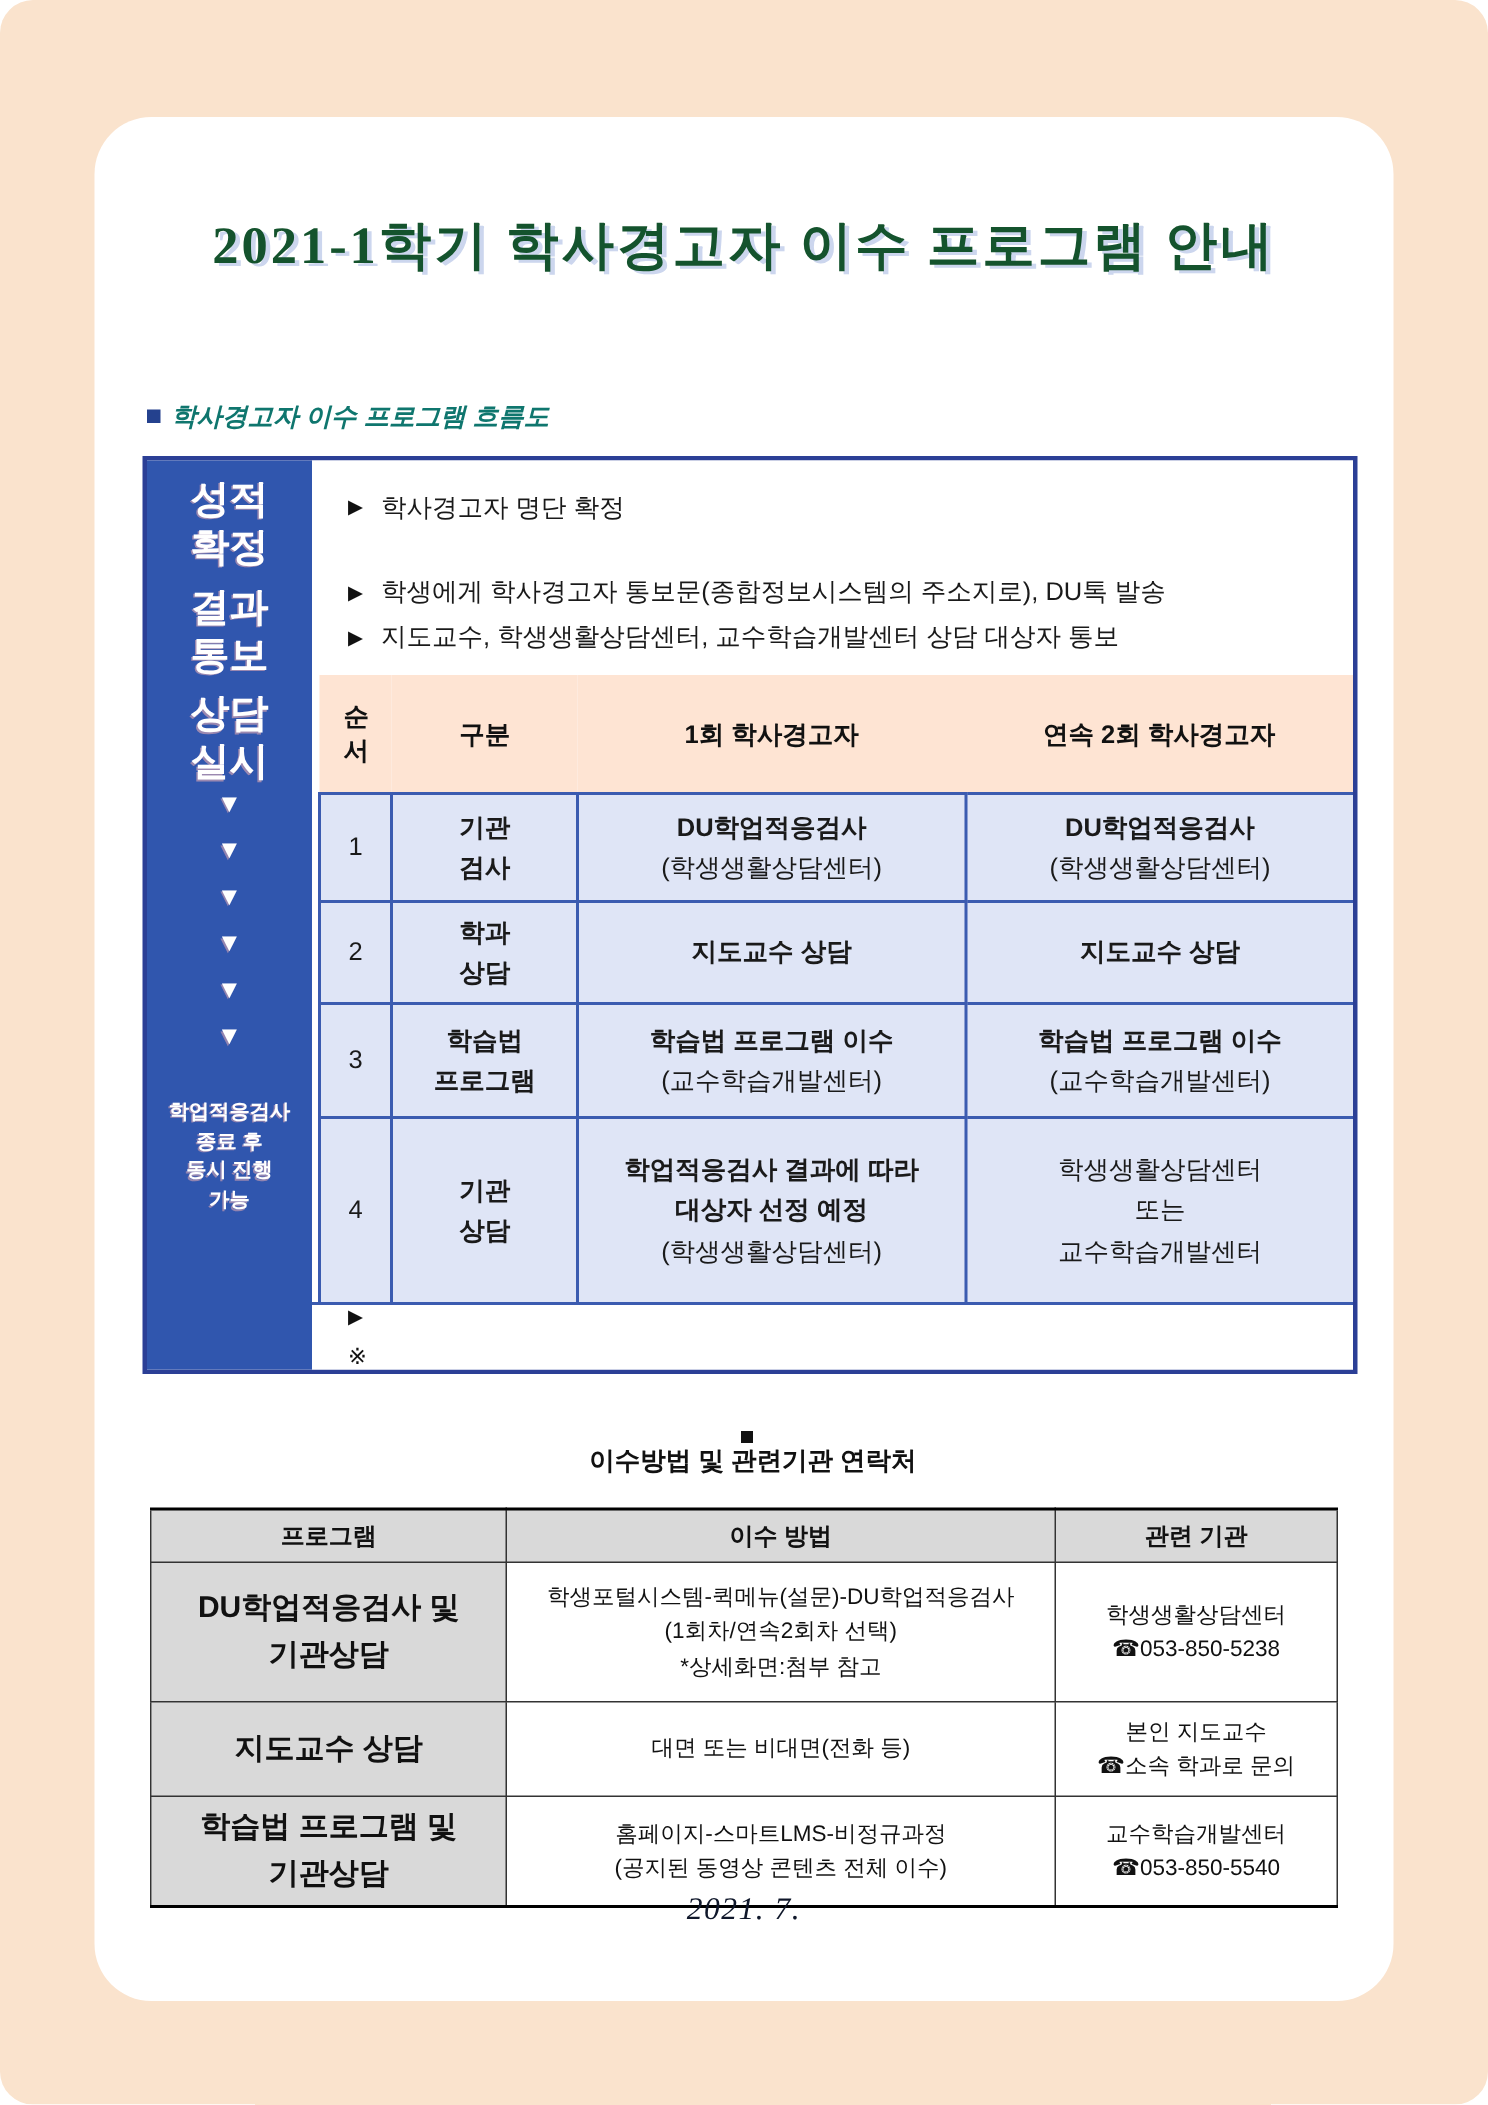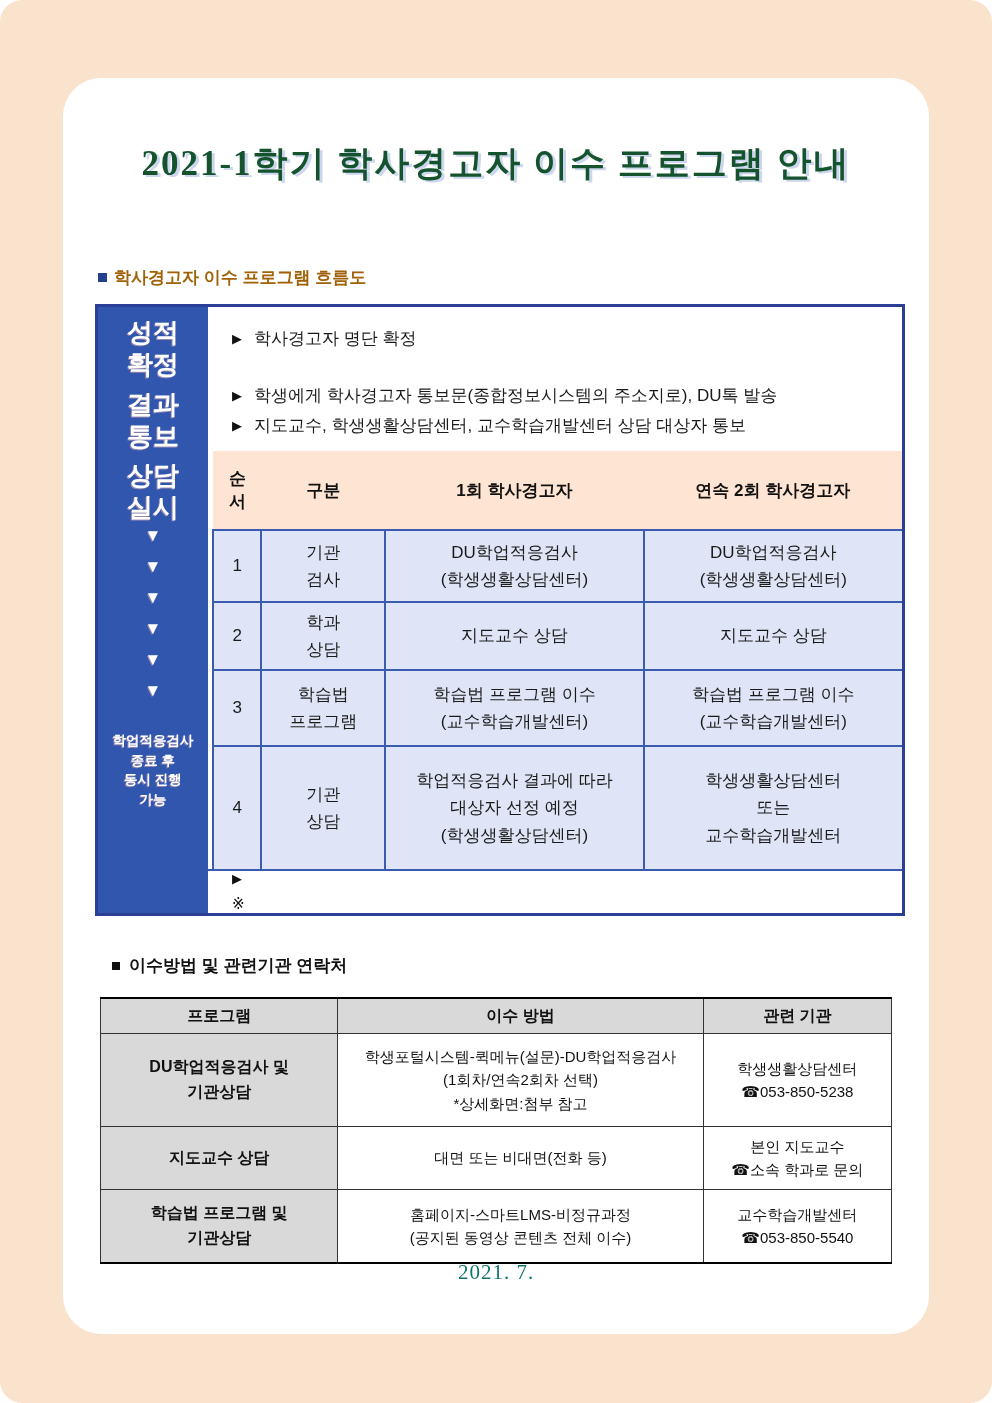--- a/index.html
+++ b/index.html
@@ -5,21 +5,21 @@
   html,body{margin:0;padding:0;background:#ffffff;}
   .page{position:relative;width:992px;height:1403px;background:#fae3cd;border-radius:22px;
         overflow:hidden;font-family:"Liberation Sans","DejaVu Sans",sans-serif;}
   .card{position:absolute;left:63px;top:78px;width:866px;height:1256px;background:#ffffff;border-radius:38px;}
 
   .title{position:absolute;top:62px;left:0;width:100%;margin:0;text-align:center;
          font-family:"Liberation Serif","DejaVu Serif",serif;font-size:35px;font-weight:bold;
          color:#14532d;letter-spacing:2px;text-shadow:3px 2px 0 #ccd6ee;}
 
   .sec-heading{position:absolute;display:flex;align-items:center;font-size:17px;font-weight:bold;}
-  .flow-heading{left:35px;top:188px;color:#a16207;}
+  .flow-heading{left:35px;top:188px;color:#0f766e;font-style:italic;}
   .sq{display:inline-block;flex:0 0 auto;margin-right:7px;}
   .sq.navy{width:9px;height:9px;background:#24418e;}
   .sq.black{width:8px;height:8px;background:#111111;margin-right:9px;}
 
   
   .flow-box{position:absolute;left:32px;top:226px;width:810px;height:612px;box-sizing:border-box;
             border:3px solid #2b3f96;display:flex;background:#ffffff;}
   .flow-sidebar{flex:0 0 110px;width:110px;background:#3056ae;position:relative;color:#ffffff;}
   .stage{position:absolute;width:100%;text-align:center;font-size:26px;font-weight:bold;line-height:1.22;
          text-shadow:-1px 1px 0 rgba(244,178,178,0.55);}
@@ -37,40 +37,40 @@
   .tri{font-size:13px;margin-right:12px;color:#111111;flex:0 0 auto;}
   .note-mark{font-size:15px;margin-right:10px;color:#111111;flex:0 0 auto;}
 
   table.counsel{border-collapse:collapse;table-layout:fixed;width:calc(100% - 4px);margin-left:4px;}
   .counsel th{background:#fee4d3;border:none;height:34px;padding:16px;font-size:17px;font-weight:bold;color:#111111;}
   .counsel td{border:2px solid #3b5bb0;background:#dfe5f6;text-align:center;vertical-align:middle;
               font-size:17px;color:#1a1a1a;padding:4px 2px;line-height:1.6;}
   .counsel td:last-child{border-right:none;}
   .counsel tbody tr:last-child td{border-bottom:none;}
   .counsel .h1 td{height:62px;} .counsel .h2 td{height:58px;} .counsel .h3 td{height:66px;} .counsel .h4 td{height:114px;}
-  .b{font-weight:normal;}
+  .b{font-weight:bold;}
 
   .flow-complete{flex:1;border-top:2px solid #3b5bb0;display:flex;flex-direction:column;justify-content:center;
                  row-gap:9px;padding-left:24px;font-size:17px;color:#1a1a1a;}
 
   
   .contact-section{position:absolute;left:37px;top:876px;width:792px;}
   .contact-heading{display:flex;align-items:center;font-size:17px;font-weight:bold;color:#111111;
-                   padding-left:12px;margin-bottom:20px;}
+                   padding-left:12px;margin-bottom:20px;flex-direction:column;}
   table.contact{border-collapse:collapse;table-layout:fixed;width:100%;
                 border-top:2px solid #000000;border-bottom:2px solid #000000;}
   .contact th{background:#d9d9d9;border:1px solid #333333;height:30px;padding:2px;
               font-size:16px;font-weight:bold;color:#111111;}
   .contact td{border:1px solid #333333;text-align:center;vertical-align:middle;font-size:15px;
               color:#111111;line-height:1.55;padding:5px 4px;}
-  .contact td.prog{background:#d9d9d9;font-weight:bold;font-size:16px;}
+  .contact td.prog{background:#d9d9d9;font-weight:bold;font-size:20px;}
   .contact .r1 td{height:82px;} .contact .r2 td{height:52px;} .contact .r3 td{height:62px;}
 
   .footer-date{position:absolute;top:1182px;left:0;width:100%;text-align:center;
-               font-family:"Liberation Serif","DejaVu Serif",serif;font-size:21px;color:#0f766e;letter-spacing:1px;}
+               font-family:"Liberation Serif","DejaVu Serif",serif;font-size:21px;color:#0f172a;letter-spacing:1px;font-style:italic;}
 </style>
 </head>
 <body>
 
 <div class="page">
   <div class="card">
 
     <h1 class="title">2021-1학기 학사경고자 이수 프로그램 안내</h1>
 
     <div class="sec-heading flow-heading">

